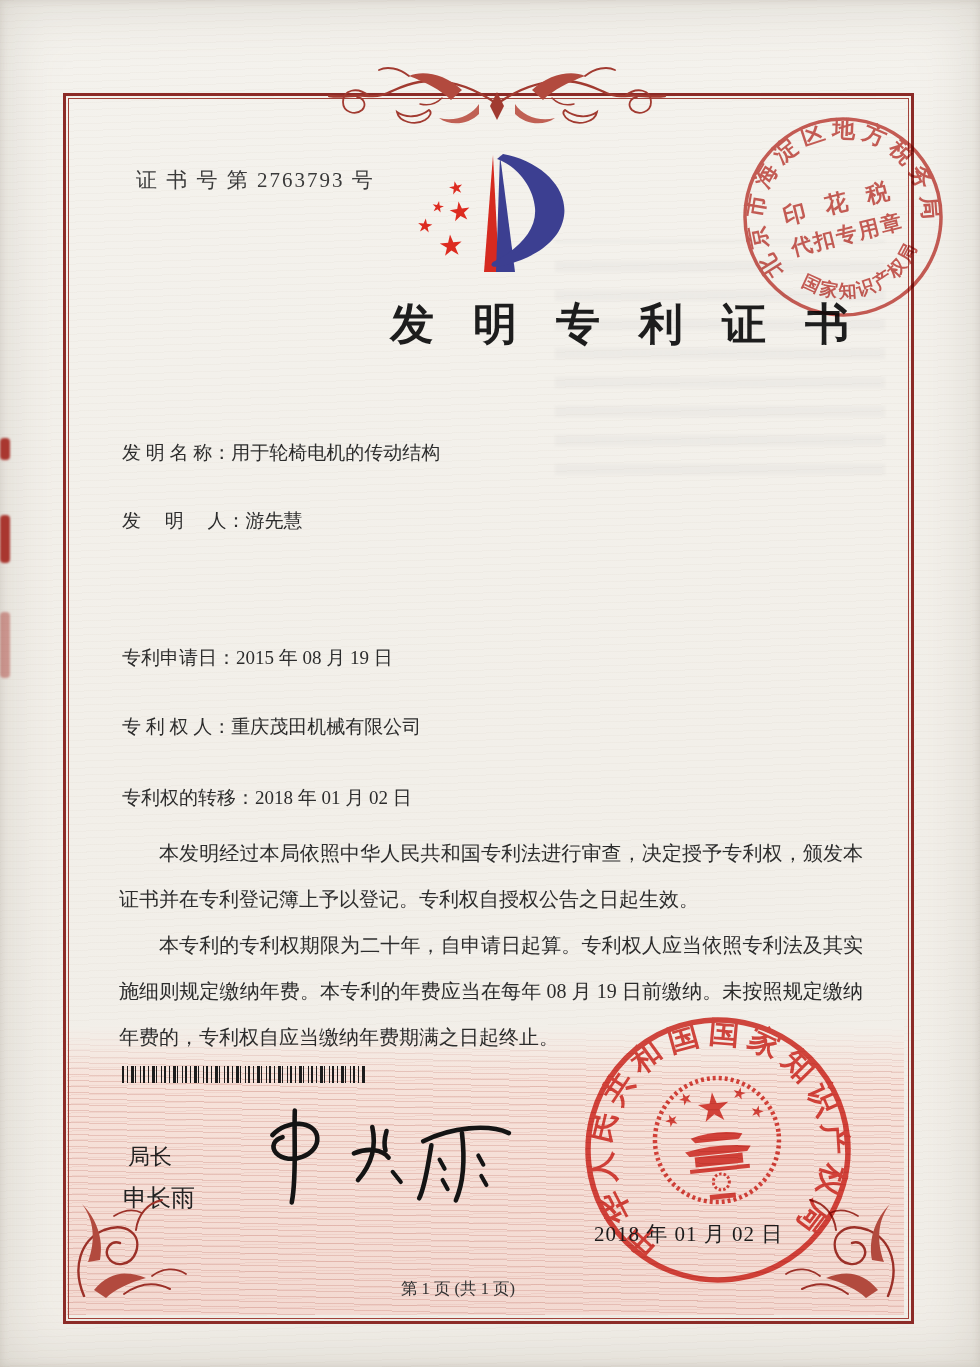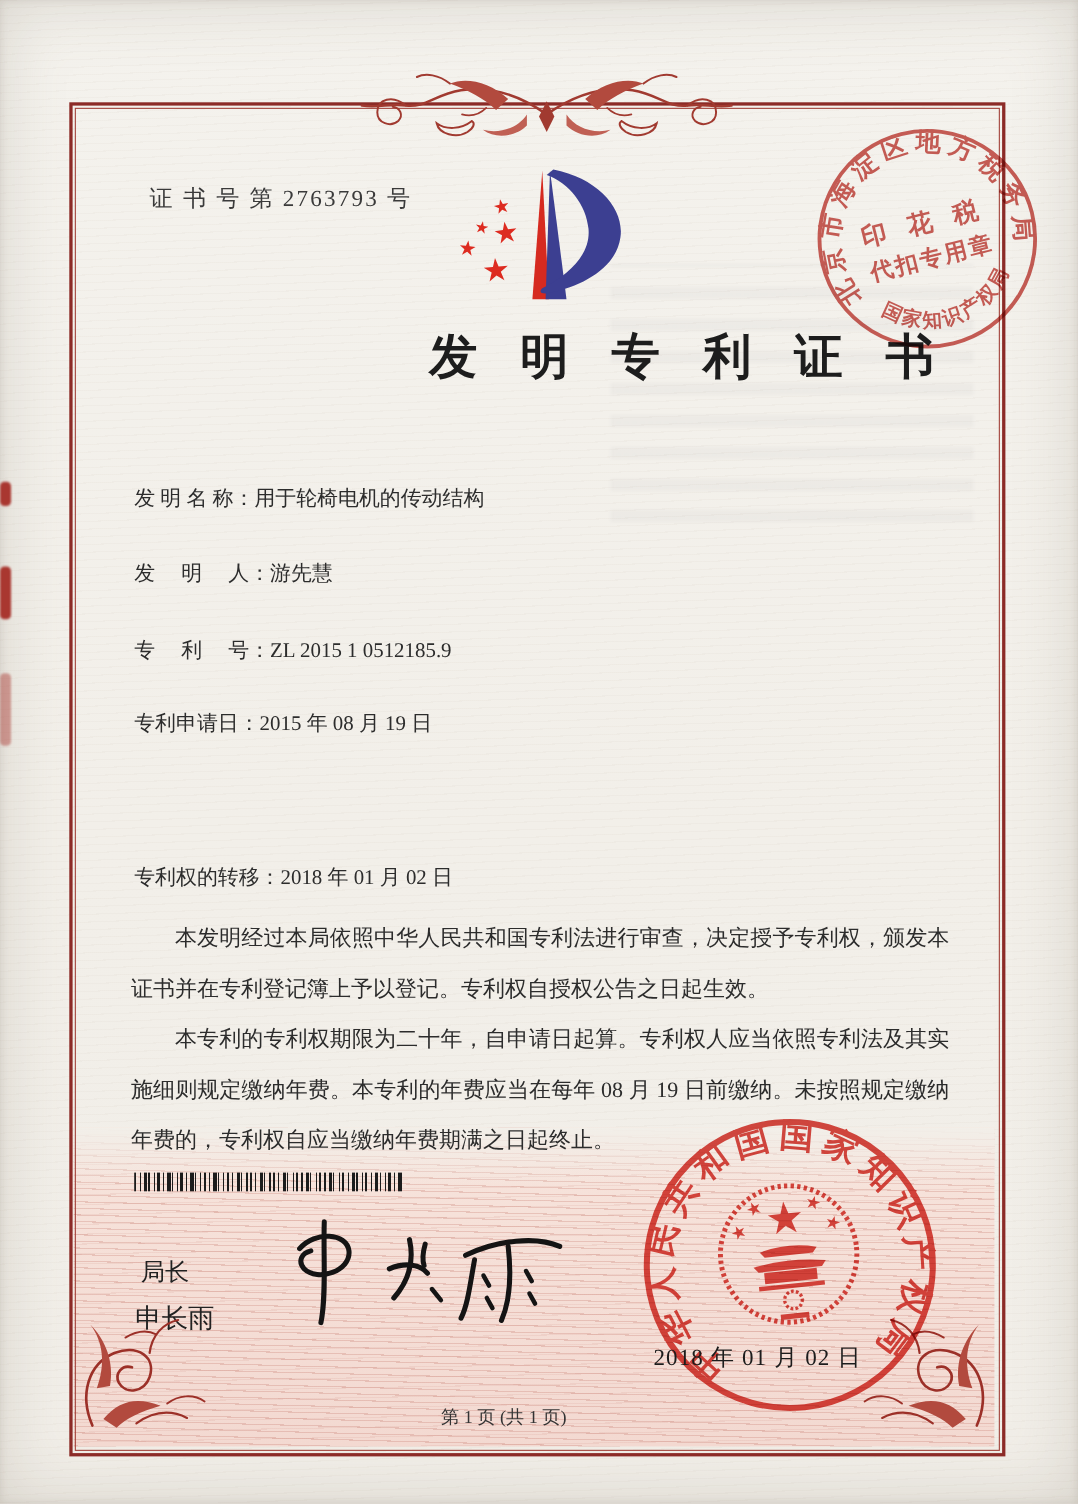--- a/index.html
+++ b/index.html
@@ -138,22 +138,22 @@
       </text>
       <text x="107" y="100" text-anchor="middle" font-size="23" letter-spacing="7" font-weight="700">印 花 税</text>
       <text x="107" y="132" text-anchor="middle" font-size="21" letter-spacing="2" font-weight="700">代扣专用章</text>
     </g>
   </svg>
 
   <div class="abs title">发 明 专 利 证 书</div>
 
   <div class="abs field f0"><span>发 明 名 称：</span><span>用于轮椅电机的传动结构</span></div>
   <div class="abs field f1"><span>发　 明　 人：</span><span>游先慧</span></div>
-  <div class="abs field f2"><span>专　 利　 号：</span><span>ZL 2015 1 0512185.9</span></div>
   <div class="abs field f3"><span>专利申请日：</span><span>2015 年 08 月 19 日</span></div>
+  <div class="abs field f4"><span>专 利 权 人：</span><span>重庆茂田机械有限公司</span></div>
   <div class="abs field f5"><span>专利权的转移：</span><span>2018 年 01 月 02 日</span></div>
 
   <div class="abs paras">
     <p>本发明经过本局依照中华人民共和国专利法进行审查，决定授予专利权，颁发本证书并在专利登记簿上予以登记。专利权自授权公告之日起生效。</p>
     <p>本专利的专利权期限为二十年，自申请日起算。专利权人应当依照专利法及其实施细则规定缴纳年费。本专利的年费应当在每年 08 月 19 日前缴纳。未按照规定缴纳年费的，专利权自应当缴纳年费期满之日起终止。</p>
   </div>
 
   <div class="abs barcode"></div>
 
   <div class="abs signer-title">局长</div>

